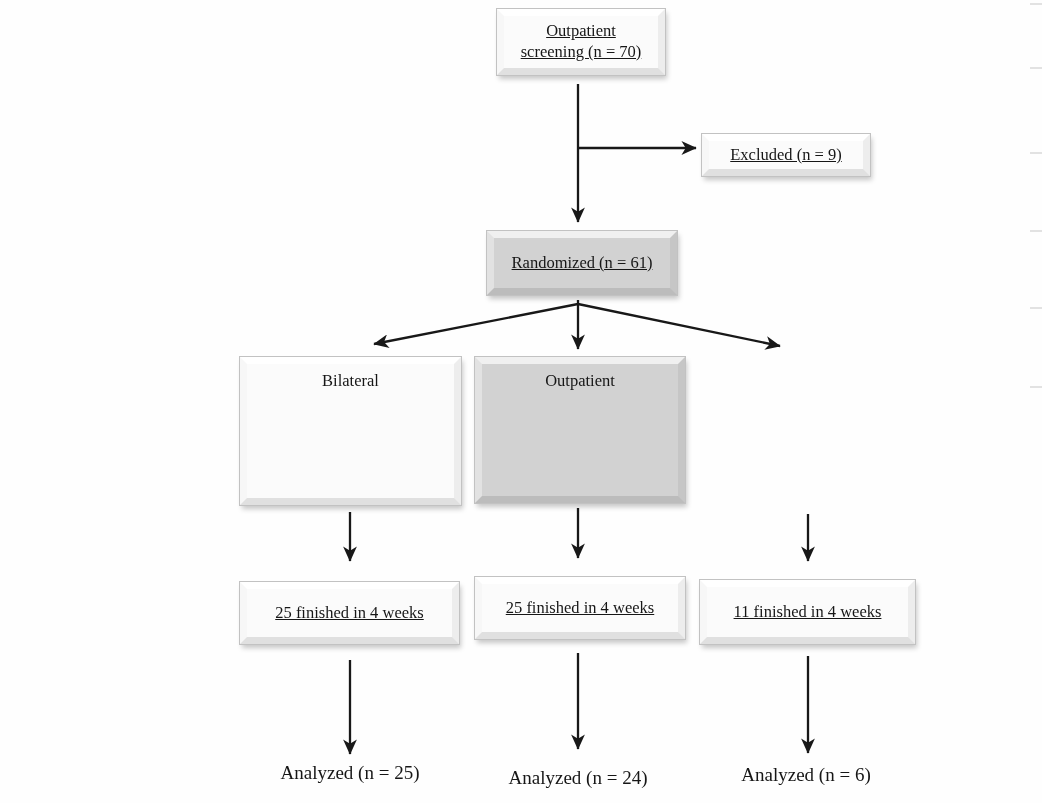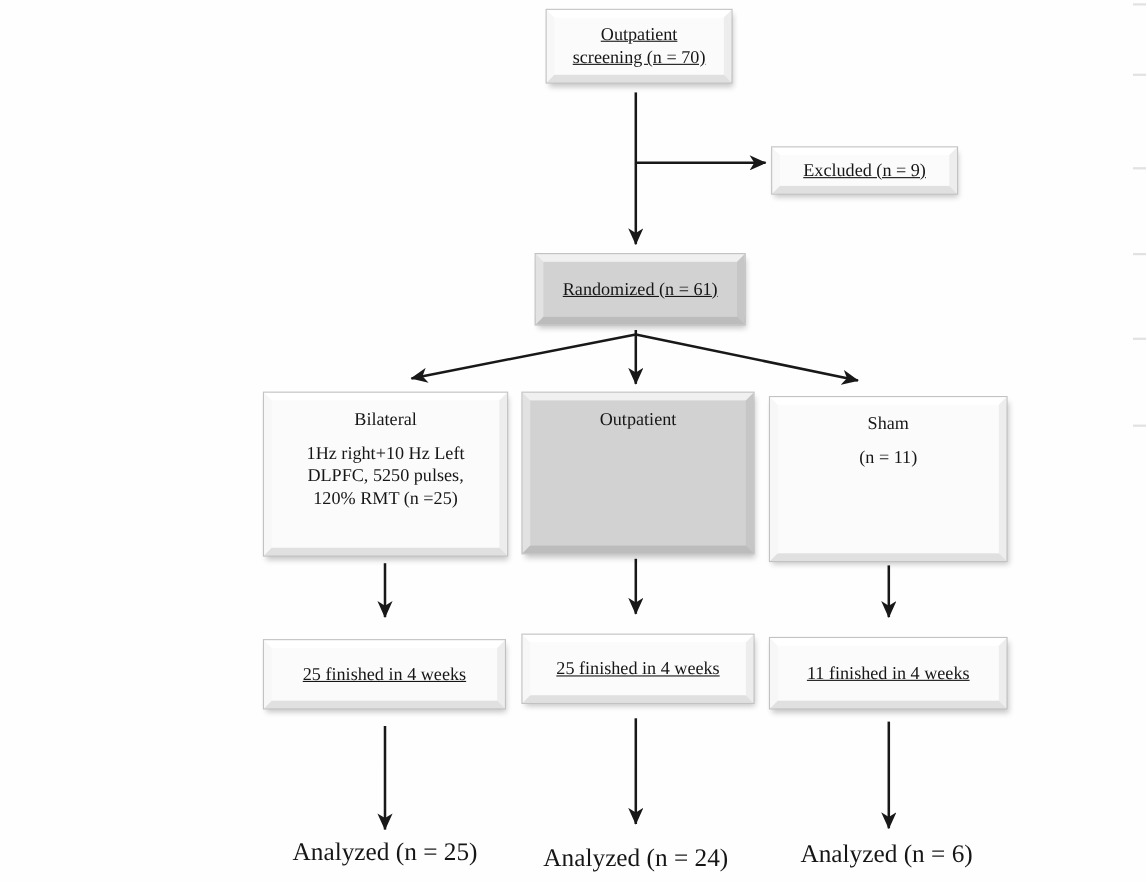--- a/index.html
+++ b/index.html
@@ -31,21 +31,21 @@
   }
   .fbox.gray{
     background:var(--box-gray-fill);
     border-color:#f0f0f0 #c6c6c6 #bcbcbc #e2e2e2;
   }
   .fbox.center{display:flex;align-items:center;justify-content:center;text-decoration:underline;}
   .arm{padding-top:7px;}
   .arm-title{margin-bottom:10px;}
   .analyzed{
     position:absolute;z-index:2;transform:translateX(-50%);
-    font-size:23px;white-space:nowrap;
+    font-size:19px;white-space:nowrap;
   }
   .edge-tick{
     position:absolute;right:0;width:12px;height:2px;background:#e2e2e2;z-index:0;
   }
 </style>
 </head>
 <body>
 
 <div class="canvas">
 
@@ -83,33 +83,26 @@
   <div class="fbox light center" style="left:702px;top:134px;width:168px;height:42px">
     <div data-bind="figure.excluded">Excluded (n = 9)</div>
   </div>
 
   <div class="fbox gray center" style="left:487px;top:231px;width:190px;height:64px">
     <div data-bind="figure.randomized">Randomized (n = 61)</div>
   </div>
 
   <div class="fbox light arm" style="left:240px;top:357px;width:221px;height:148px">
     <div class="arm-title" data-bind="figure.arms.0.title">Bilateral</div>
-    <div class="arm-detail" data-bind="figure.arms.0.detail">1Hz right+10 Hz Left
-DLPFC, 5250 pulses,
-120% RMT (n =25)</div>
   </div>
 
   <div class="fbox gray arm" style="left:475px;top:357px;width:210px;height:146px">
     <div class="arm-title" data-bind="figure.arms.1.title">Outpatient</div>
   </div>
 
-  <div class="fbox light arm" style="left:700px;top:361px;width:215px;height:149px">
-    <div class="arm-title" data-bind="figure.arms.2.title">Sham</div>
-    <div class="arm-detail" data-bind="figure.arms.2.detail">(n = 11)</div>
-  </div>
 
   <div class="fbox light center" style="left:240px;top:582px;width:219px;height:62px">
     <div data-bind="figure.arms.0.finished">25 finished in 4 weeks</div>
   </div>
 
   <div class="fbox light center" style="left:475px;top:577px;width:210px;height:62px">
     <div data-bind="figure.arms.1.finished">25 finished in 4 weeks</div>
   </div>
 
   <div class="fbox light center" style="left:700px;top:580px;width:215px;height:64px">

